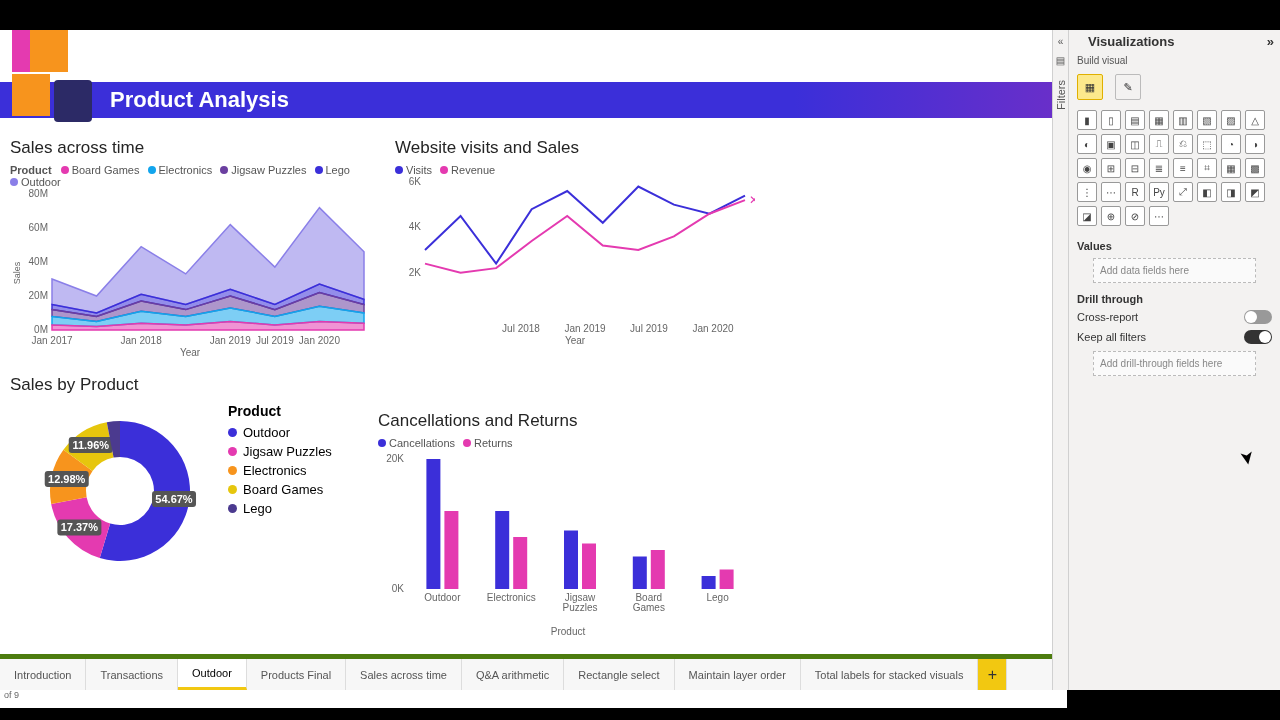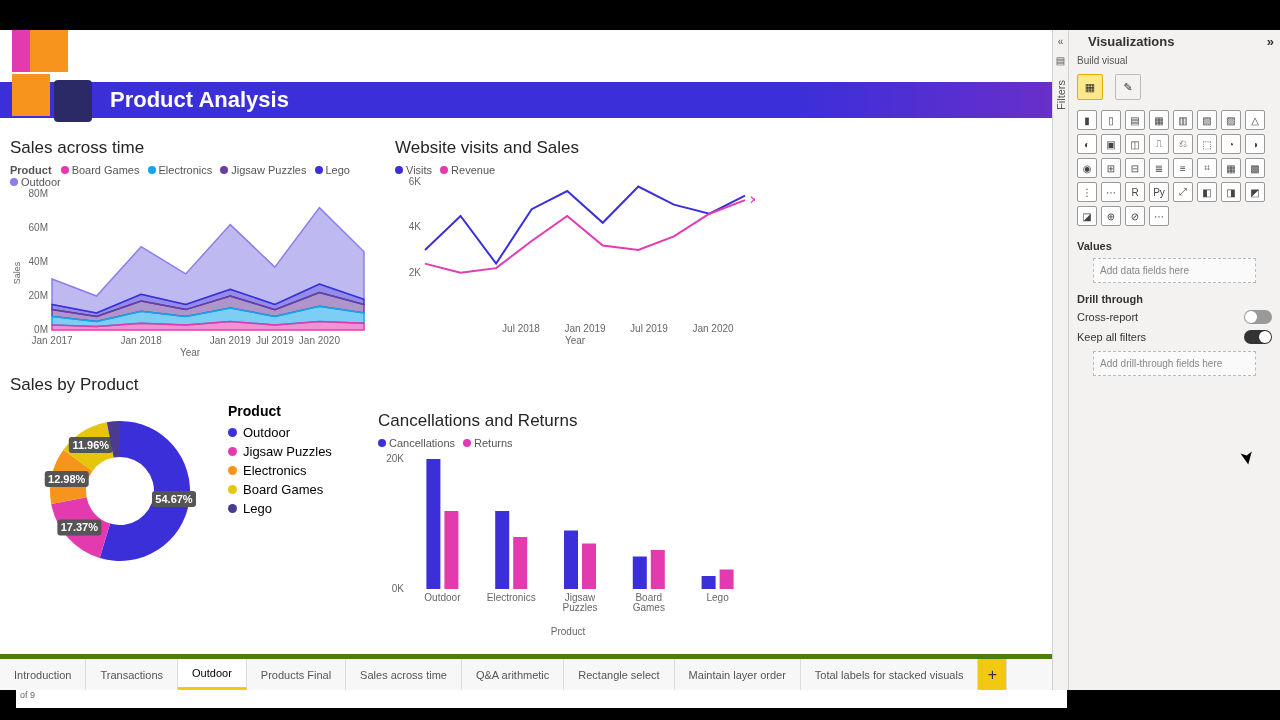--- a/index.html
+++ b/index.html
@@ -29,21 +29,21 @@
   #donut-legend { margin-left:18px; font-size:13px; }
   #donut-legend h4 { font-size:14px; font-weight:700; margin-bottom:6px;}
   #donut-legend div { display:flex; align-items:center; margin:4px 0;}
   #donut-legend i { width:9px;height:9px;border-radius:50%;margin-right:6px;}
   .dlabel { font-size:11px; fill:#fff; font-weight:600;}
   
   #tabs { position:absolute; left:0; right:0; bottom:0; height:36px; border-top:5px solid #4d7c0f; background:#f7f7f7; display:flex; align-items:stretch; font-size:11px; color:#555;}
   #tabs .tab { padding:0 14px; display:flex; align-items:center; border-right:1px solid #ddd; cursor:pointer; white-space:nowrap;}
   #tabs .tab.active { background:#fff; border-bottom:3px solid #f2c811; color:#000;}
   #tabs .add { width:28px; background:#f2c811; color:#333; justify-content:center; font-size:16px;}
-  #status { position:absolute; left:16px; right:0; bottom:-18px; height:18px; font-size:9px; color:#666; padding-left:4px; background:#fff;}
+  #status { position:absolute; left:0; right:0; bottom:-18px; height:18px; font-size:9px; color:#666; padding-left:4px; background:#fff;}
   
   #right .hdr { display:flex; align-items:center; justify-content:space-between; padding:4px 6px; font-size:13px; font-weight:600;margin-left:13px;}
   #right .sub { padding:2px 8px; font-size:10px; color:#555;}
   #right .mode { display:flex; gap:12px; padding:6px 8px 10px;}
   #right .mode span{ width:26px;height:26px;border:1px solid #bbb;display:flex;align-items:center;justify-content:center;border-radius:2px;}
   #right .mode span.sel{background:#fce98c;border-color:#e0b000;}
   #viz-grid { display:grid; grid-template-columns:repeat(8,20px); gap:4px; padding:0 8px 8px;}
   #viz-grid span{width:20px;height:20px;background:#fff;border:1px solid #999;display:flex;align-items:center;justify-content:center;font-size:10px;color:#444;border-radius:2px;cursor:pointer;}
   #right .sect { padding:6px 8px 2px; font-size:11px; color:#333; font-weight:600;}
   #right .well { margin:4px 24px; border:1px dashed #bbb; background:#fafafa; padding:6px; font-size:10px; color:#888;}

